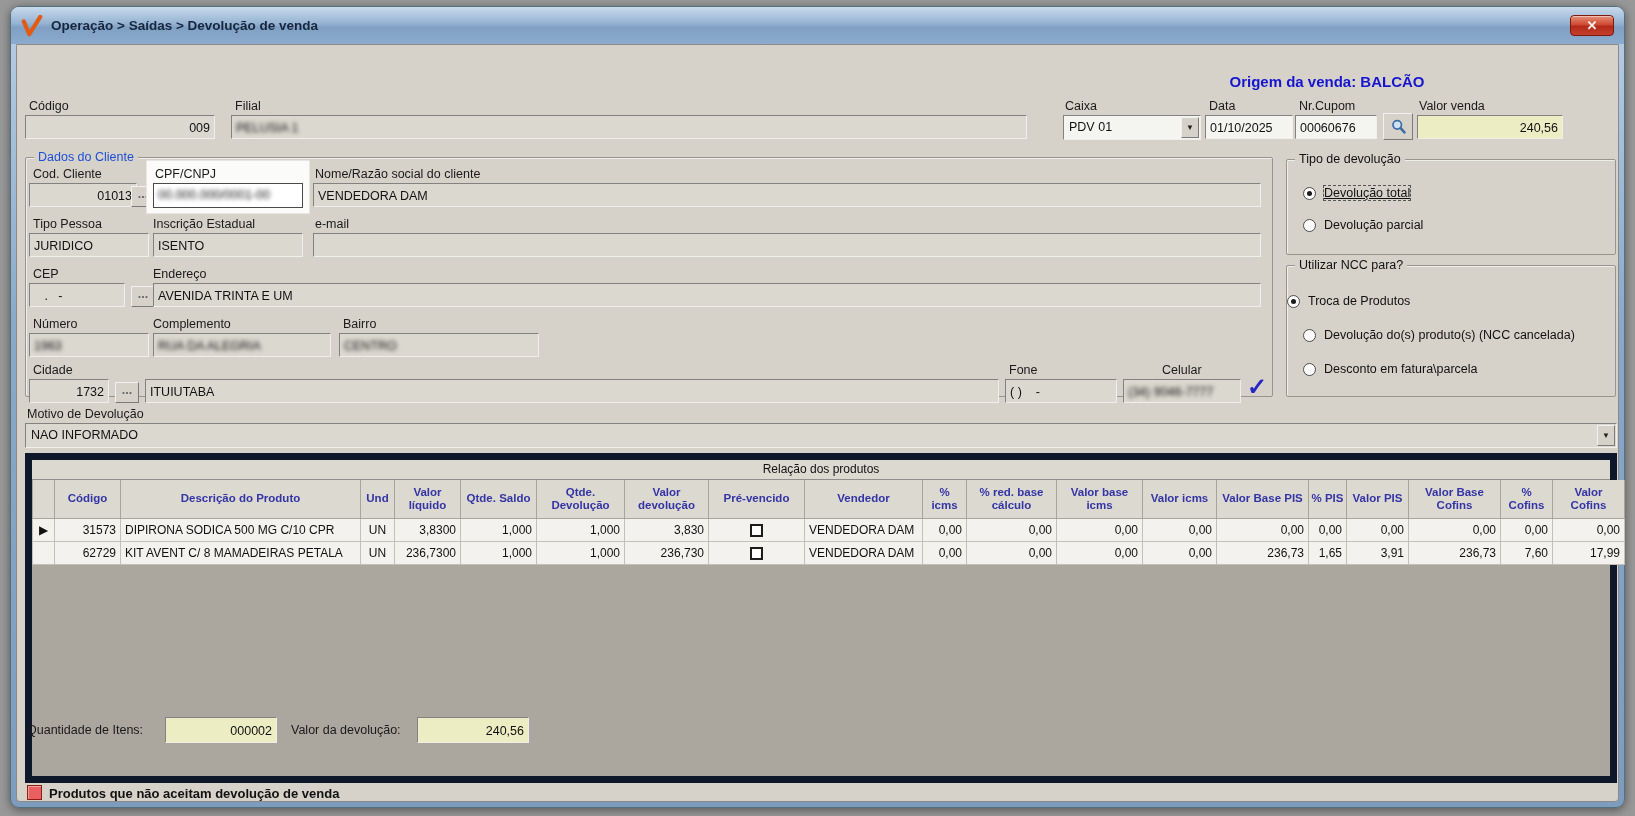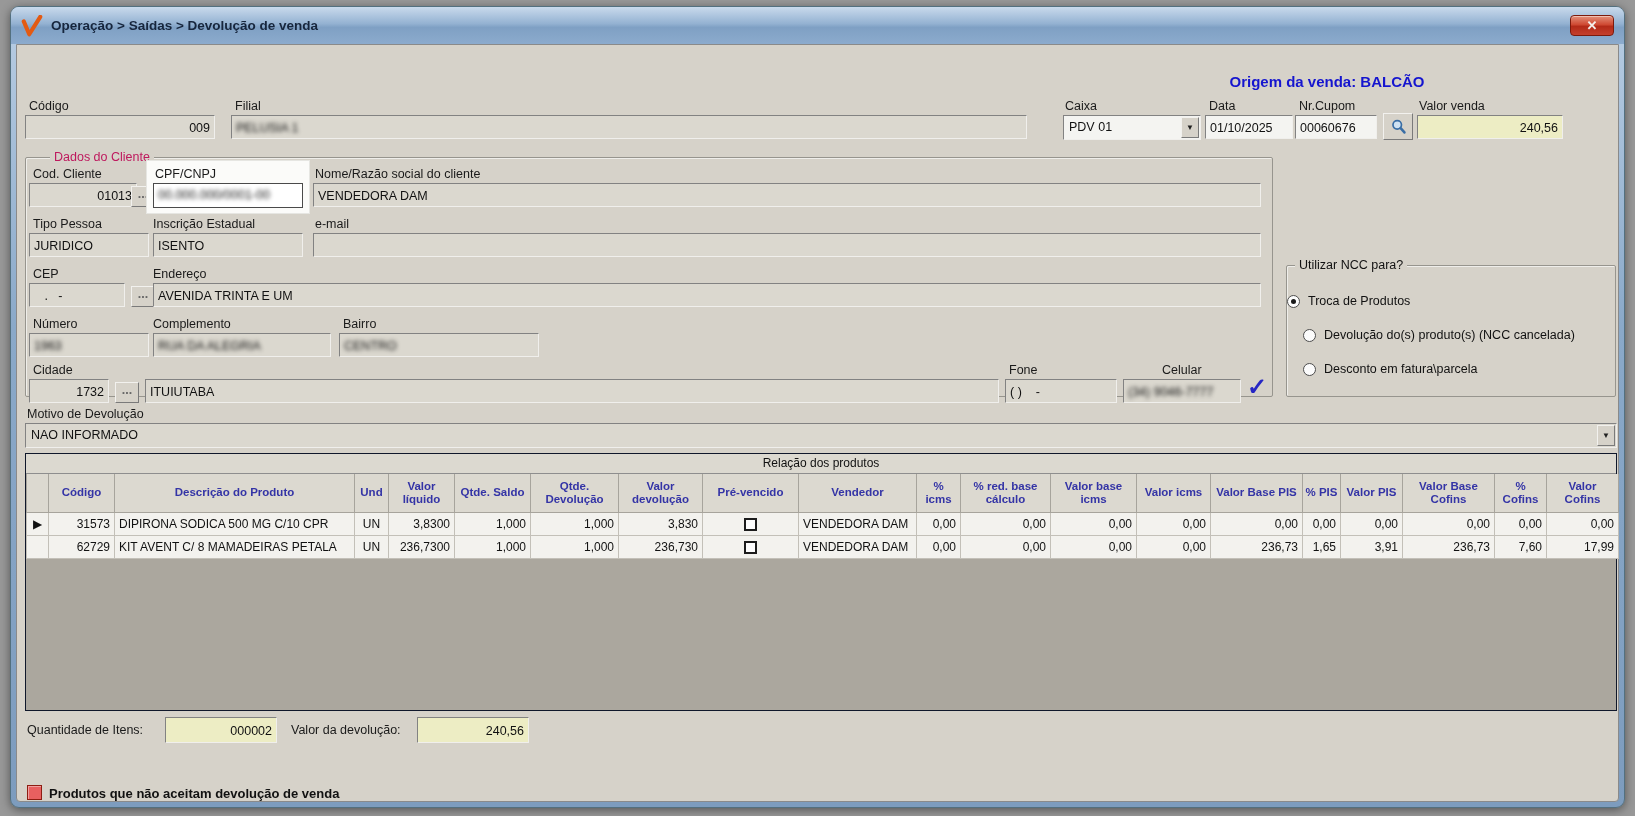--- a/index.html
+++ b/index.html
@@ -69,41 +69,41 @@
   .gbox {
     position:absolute;
     border:1px solid #97958e;
     box-shadow:inset 1px 1px 0 #efeeea;
     border-radius:2px;
   }
   .gbox-title {
     position:absolute; top:-8px; left:8px; background:#d6d2c9; padding:0 4px;
     font-size:12.5px; white-space:nowrap;
   }
-  .gray-title { color:#be185d;margin-left:16px; }
+  .gray-title { color:#1d4ed8; }
   .radio-row { position:absolute; display:flex; align-items:center; gap:8px; cursor:pointer; height:18px; }
   .radio {
     width:13px; height:13px; border-radius:50%;
     border:1px solid #4d4d4d; background:#fcfcfc; position:relative; flex:0 0 auto;
   }
   .radio.sel::after {
     content:""; position:absolute; left:3px; top:3px; width:5px; height:5px;
     border-radius:50%; background:#1a1a1a;
   }
   .radio-label { font-size:12.5px; }
   .focus-rect { outline:1px dashed #555; text-decoration:underline; }
   .btn {
     position:absolute; background:#d6d2c9;
     border:1px solid; border-color:#f2f1ee #7a7a7a #7a7a7a #f2f1ee;
     display:flex; align-items:center; justify-content:center; cursor:pointer;
   }
   .origem { position:absolute; font-weight:bold; font-size:15px; color:#1515cf; text-align:center; }
   .grid-wrap {
-    position:absolute; left:8px; top:408px; width:1592px; height:258px;
-    border:1px solid #0f172a; background:#aba79e;
+    position:absolute; left:8px; top:408px; width:1592px; height:330px;
+    border:7px solid #0f172a; background:#aba79e;
   }
   .grid-title {
     height:20px; background:#dcd9d0; border-bottom:1px solid #8e8e8e;
     text-align:center; line-height:19px; font-size:12px; color:#111;
   }
   table.grid { border-collapse:collapse; table-layout:fixed; width:100%; }
   table.grid th {
     height:38px; background:#dcd9d0; color:#3434a6; font-weight:bold; font-size:11.5px;
     border:1px solid #a7a49c; border-top:none; line-height:1.15;
     padding:1px 2px; text-align:center; overflow:hidden;
@@ -223,20 +223,31 @@
     <div class="field" style="left:128px; top:334px; width:854px;">ITUIUTABA</div>
 
     <span class="lbl" style="left:992px; top:318px;">Fone</span>
     <div class="field ws-pre" style="left:988px; top:334px; width:112px;">( )    -</div>
 
     <span class="lbl" style="left:1118px; top:318px;margin-left:27px;">Celular</span>
     <div class="field" style="left:1106px; top:334px; width:118px;"><span class="redacted">(34) 9046-7777</span></div>
 
     <div class="check-glyph" style="left:1230px; top:328px;">✓</div>
 
+    <div class="gbox" style="left:1269px; top:114px; width:330px; height:96px;">
+      <span class="gbox-title">Tipo de devolução</span>
+      <div class="radio-row" style="left:16px; top:24px;">
+        <span class="radio sel"></span>
+        <span class="radio-label focus-rect">Devolução total</span>
+      </div>
+      <div class="radio-row" style="left:16px; top:56px;">
+        <span class="radio"></span>
+        <span class="radio-label">Devolução parcial</span>
+      </div>
+    </div>
 
     <div class="gbox" style="left:1269px; top:220px; width:330px; height:132px;">
       <span class="gbox-title">Utilizar NCC para?</span>
       <div class="radio-row" style="left:0; top:26px;text-align:right;">
         <span class="radio sel"></span>
         <span class="radio-label">Troca de Produtos</span>
       </div>
       <div class="radio-row" style="left:16px; top:60px;">
         <span class="radio"></span>
         <span class="radio-label">Devolução do(s) produto(s) (NCC cancelada)</span>

